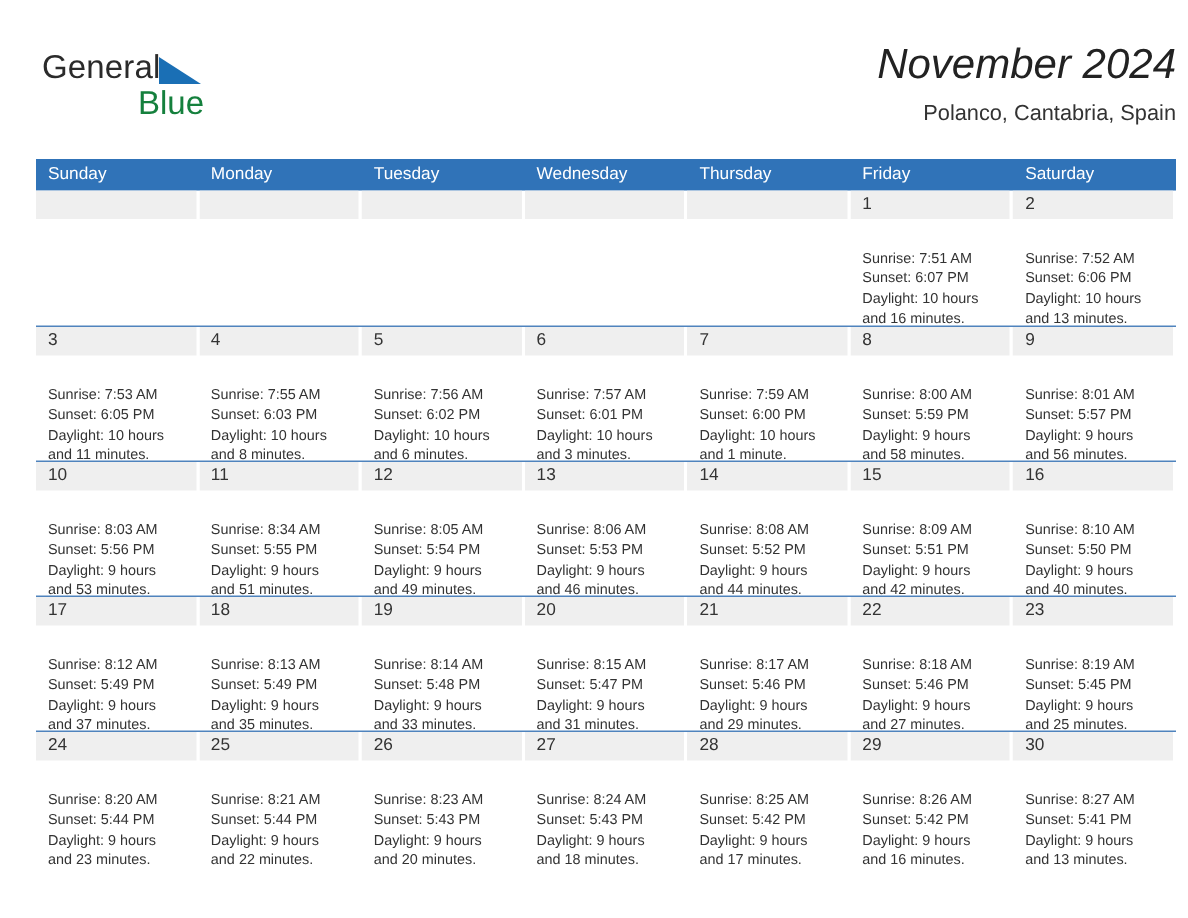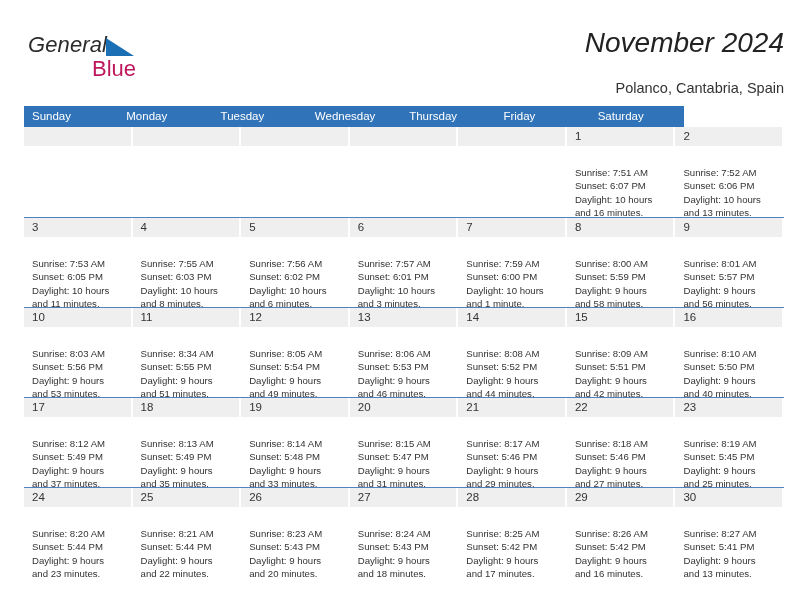--- a/index.html
+++ b/index.html
@@ -39,73 +39,72 @@
     height: 56px;
   }
   .logo-general {
     position: absolute;
     left: 0;
     top: 0;
     font-size: 22px;
     letter-spacing: 0.1px;
     color: #2b2b2b;
     font-family: "Liberation Sans", sans-serif;
-    font-style: italic;
   }
   .logo-tri {
     position: absolute;
     left: 78px;
     top: 6px;
     width: 0;
     height: 0;
     border-left: 28px solid #1a6fb5;
     border-top: 18px solid transparent;
   }
   .logo-blue {
     position: absolute;
     left: 64px;
     top: 24px;
     font-size: 22px;
-    color: #be185d;
+    color: #15803d;
     font-family: "Liberation Sans", sans-serif;
   }
 
   .title-block {
     position: absolute;
     right: 0;
     top: 0;
     text-align: right;
   }
   .cal-title {
     font-size: 28px;
     color: #222222;
     line-height: 34px;
     white-space: nowrap;
     font-style: italic;
   }
   .cal-subtitle {
     font-size: 14.5px;
     color: #333333;
     line-height: 20px;
-    margin-top: 18px;
+    margin-top: 6px;
     white-space: nowrap;
   }
 
   
   .calendar {
     position: absolute;
     left: 24px;
     top: 106px;
     width: 760px;
     height: 485px;
   }
 
   .dow-row {
     display: flex;
-    width: 660px;
+    width: 760px;
     height: 21px;
     background: #3073b8;
   }
   .dow {
     flex: 1 1 0;
     color: #ffffff;
     font-size: 11.5px;
     line-height: 21px;
     padding-left: 8px;
     box-sizing: border-box;

